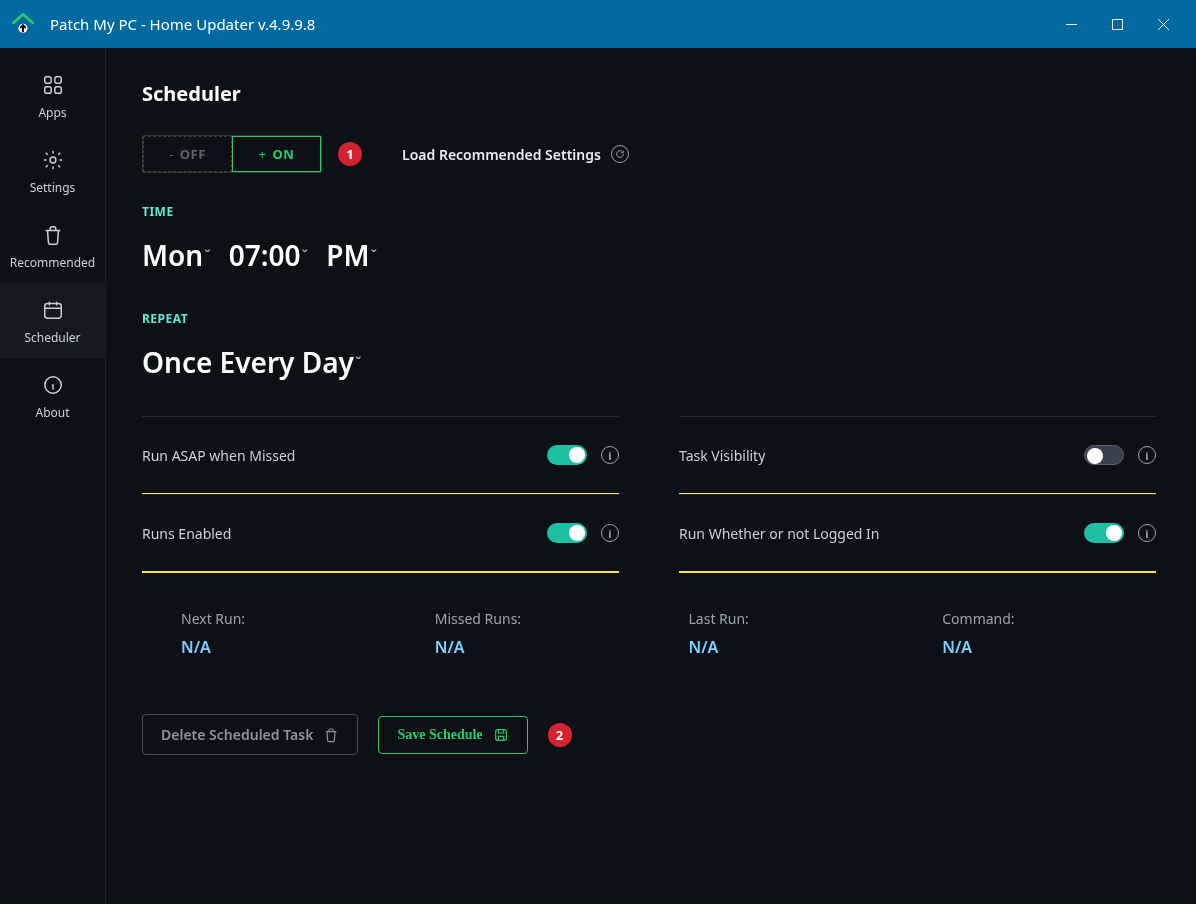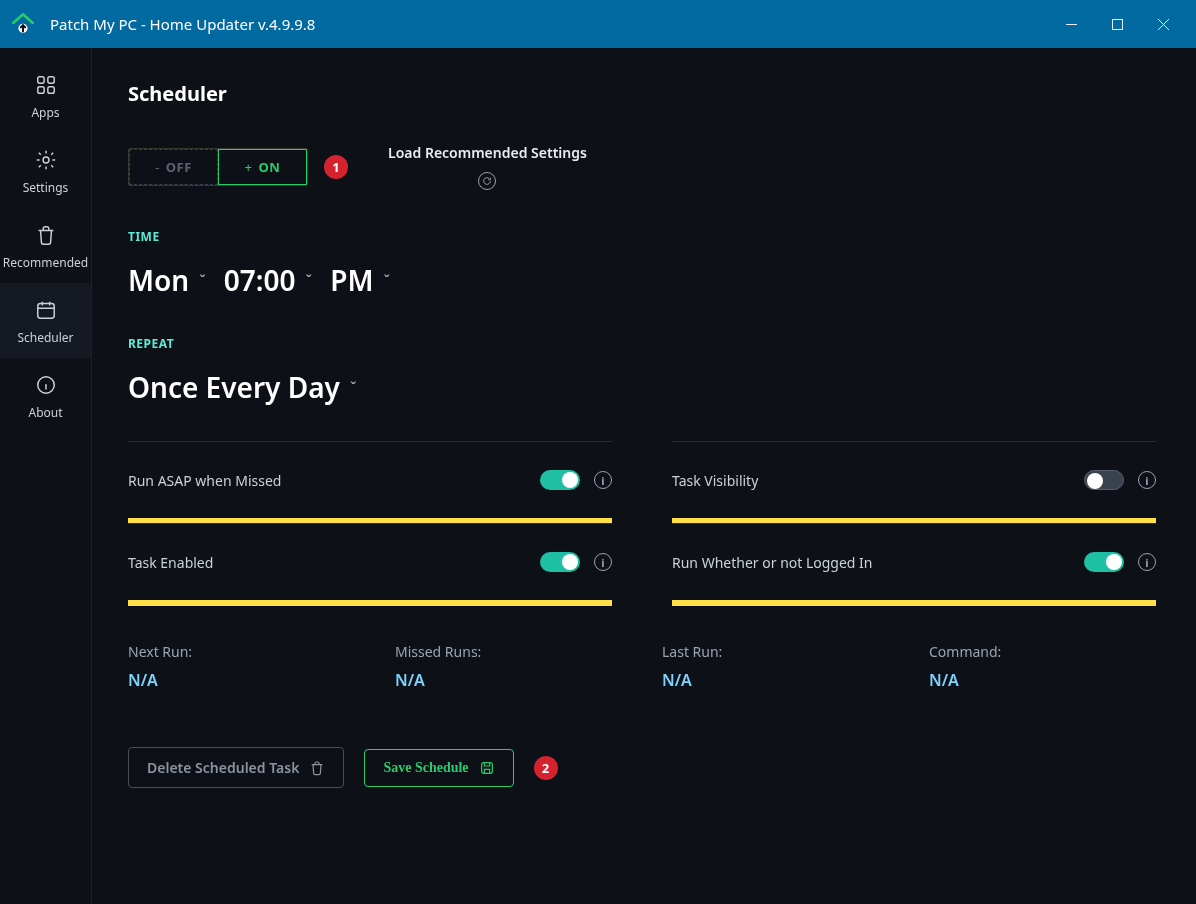--- a/index.html
+++ b/index.html
@@ -30,21 +30,21 @@
   .win-btn {
     width:46px; height:46px;
     display:flex; align-items:center; justify-content:center;
     color:#e6edf3; cursor:pointer;
   }
 
   .app-body { display:flex; height: 856px; }
 
   
   .sidebar {
-    width: 92px;
+    width: 106px;
     background:#0d1117;
     border-right:1px solid #1c222b;
     display:flex; flex-direction:column;
     padding-top: 10px;
   }
   .nav-item {
     display:flex; flex-direction:column; align-items:center; justify-content:center;
     padding: 14px 0 12px;
     font-size:12px; color:#c9d1d9;
     cursor:pointer;
@@ -79,51 +79,51 @@
 
   .badge {
     width:24px;height:24px;border-radius:50%; background:#d4232e; color:#fff;
     display:flex;align-items:center;justify-content:center; font-size:13px; font-weight:700;
   }
 
   .load-rec {
     display:flex; align-items:center; gap:10px;
     font-size:14px; font-weight:600; color:#e6edf3;
     margin-left:12px; cursor:pointer;
-    padding: 8px 12px; border-radius:4px;flex-direction:column;
+    padding: 8px 12px; border-radius:4px;
   }
   .refresh-icon {
     width:18px;height:18px; border:1.5px solid #99a2ae; border-radius:50%;
     display:flex;align-items:center;justify-content:center;
   }
 
   .section-label { font-size:12px; font-weight:700; color:#5eead4; letter-spacing:0.5px; margin-bottom:16px; }
 
   .time-row, .repeat-row {
     display:flex; align-items:center; gap:18px;
     margin-bottom:36px;
   }
   .picker {
-    display:flex; align-items:center; gap:10px;
+    display:flex; align-items:center; gap:1px;
     font-size:28px; font-weight:600; color:#ffffff;
     cursor:pointer;
   }
   .chev { font-size:14px; color:#99a2ae; }
 
   .options-grid {
     display:grid;
     grid-template-columns: 1fr 1fr;
     column-gap: 60px;
     margin-top:16px;
   }
   .opt-row {
     display:flex; align-items:center; justify-content:space-between;
     padding: 28px 0;
     border-top:1px solid #252c36;
-    border-bottom:6px solid #fde047;
+    border-bottom:2px solid #fde047;
     margin-top:-1px;
   }
   .opt-label { font-size:14px; color:#c9d1d9; }
   .opt-right { display:flex; align-items:center; gap:14px;}
 
   .switch {
     width:40px; height:20px; border-radius:10px;
     position:relative; cursor:pointer;
   }
   .switch .knob {
@@ -139,20 +139,21 @@
     width:18px;height:18px;border:1.5px solid #99a2ae;border-radius:50%;
     display:flex;align-items:center;justify-content:center;
     font-size:11px; color:#99a2ae; font-weight:700;
   }
 
   .status-grid {
     display:grid;
     grid-template-columns: repeat(4, 1fr);
     column-gap:40px;
     margin-top:36px;
+    margin-left:39px;
   }
   .status-item .lab { font-size:14px; color:#9aa4af; margin-bottom:8px;}
   .status-item .val { font-size:16px; font-weight:600; color:#7dd3fc;}
 
   .footer-btns {
     display:flex; align-items:center; gap:20px;
     margin-top:56px;
   }
   .btn {
     display:flex; align-items:center; gap:10px;
@@ -315,21 +316,21 @@
       <div class="opt-row">
         <span class="opt-label">Task Visibility</span>
         <div class="opt-right">
           <div class="switch off">
               <div class="knob"></div>
             </div>
           <div class="info-icon">i</div>
         </div>
       </div>
       <div class="opt-row">
-        <span class="opt-label">Task Enabled</span>
+        <span class="opt-label">Runs Enabled</span>
         <div class="opt-right">
           <div class="switch on">
               <div class="knob"></div>
             </div>
           <div class="info-icon">i</div>
         </div>
       </div>
       <div class="opt-row">
         <span class="opt-label">Run Whether or not Logged In</span>
         <div class="opt-right">

